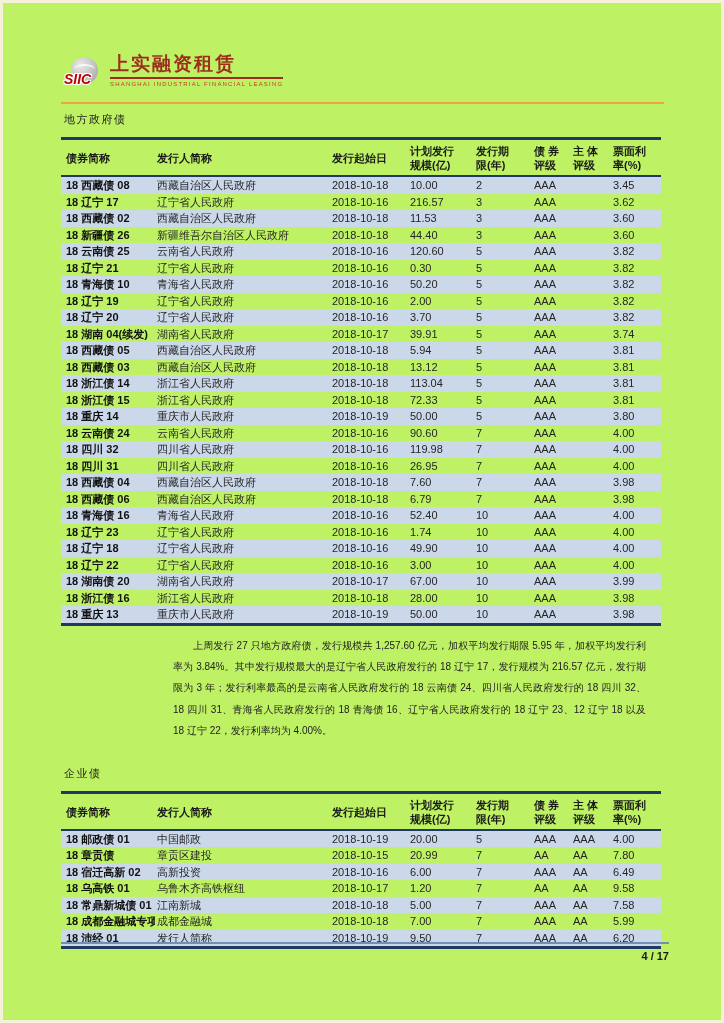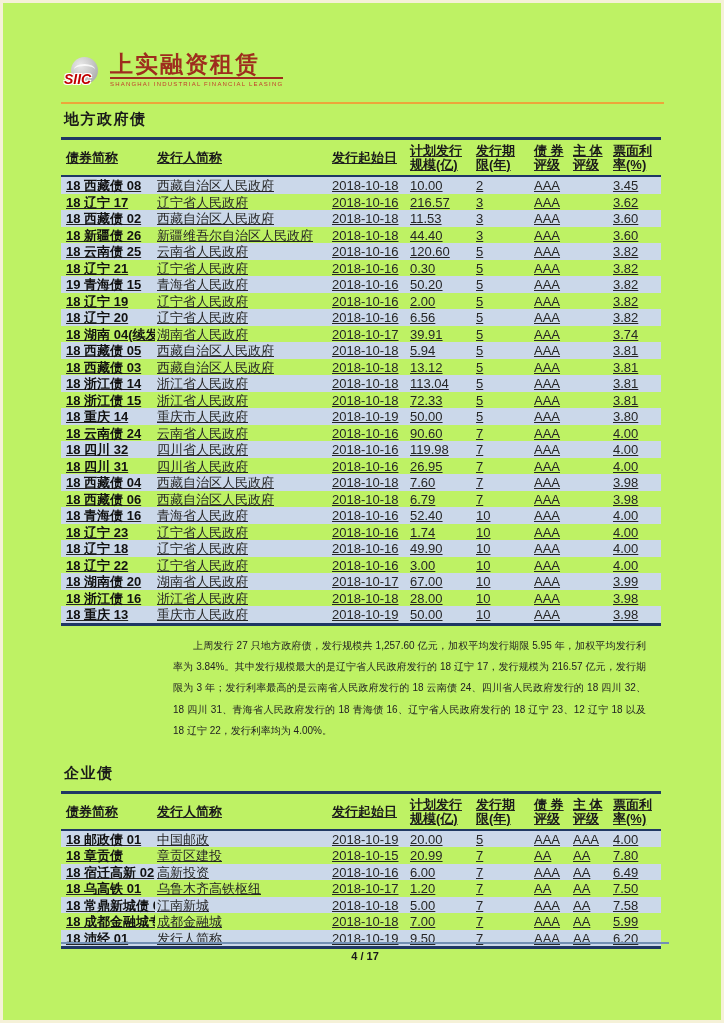--- a/index.html
+++ b/index.html
@@ -27,40 +27,40 @@
     border-radius:50%;border-top:2px solid #ffffff;opacity:.8;
   }
   .siic-mark{
     position:absolute;left:-7px;bottom:-3px;
     font-size:14px;font-weight:bold;font-style:italic;letter-spacing:0px;
     color:#c00000;
     text-shadow:1px 1px 0 #fff,-1px -1px 0 #fff,1px -1px 0 #fff,-1px 1px 0 #fff;
   }
   .logo-text{display:flex;flex-direction:column;}
   .logo-cn{
-    font-size:23px;font-weight:bold;color:#9e2d1e;letter-spacing:2px;
+    font-size:19px;font-weight:bold;color:#9e2d1e;letter-spacing:2px;
     border-bottom:2px solid #9e2d1e;padding-bottom:2px;line-height:22px;
   }
   .logo-en{
     font-size:6px;color:#c23b2a;letter-spacing:1.2px;margin-top:2px;white-space:nowrap;
   }
 
   
   .gold-rule{height:2px;background:#eca63a;margin-top:9px;}
   .section-title{
-    font-size:15px;font-weight:bold;color:#1a1a1a;
+    font-size:11px;font-weight:normal;color:#1a1a1a;
     letter-spacing:1.5px;margin:6px 0 9px 3px;line-height:18px;
   }
   .section-title.second{margin-top:22px;}
 
   
   table.bonds{
     width:600px;border-collapse:collapse;table-layout:fixed;
     border-top:3px solid #1f3864;border-bottom:3px solid #1f3864;
-    font-size:13px;color:#262626;text-decoration:underline;
+    font-size:11px;color:#262626;
   }
   table.bonds thead tr{border-bottom:2px solid #1f3864;}
   table.bonds th{
     text-align:left;font-weight:bold;color:#1a1a1a;
     padding:4px 2px 3px 2px;vertical-align:middle;
   }
   table.bonds th div{line-height:14px;}
   table.bonds td{
     padding:2px 2px 1px 2px;line-height:13.5px;vertical-align:middle;
     white-space:nowrap;overflow:hidden;
@@ -72,21 +72,21 @@
   
   .summary{
     width:473px;margin:9px 0 0 112px;
     font-size:10px;line-height:21.4px;color:#222222;
     text-align:justify;text-indent:2em;
   }
 
   
   .footer{position:absolute;top:939px;left:58px;width:608px;}
   .footer-line{height:2px;background:#7390b4;}
-  .page-num{text-align:center;font-size:11px;font-weight:bold;color:#1a1a1a;margin-top:6px;}
+  .page-num{text-align:right;font-size:11px;font-weight:bold;color:#1a1a1a;margin-top:6px;}
 </style>
 </head>
 <body>
 
 <div class="page">
 
   <div class="logo-row">
     <span class="logo-globe">
       <span class="siic-mark">SIIC</span>
     </span>
@@ -199,21 +199,21 @@
           <td class="c-name">18 辽宁 21</td>
           <td>辽宁省人民政府</td>
           <td>2018-10-16</td>
           <td>0.30</td>
           <td>5</td>
           <td>AAA</td>
           <td></td>
           <td>3.82</td>
         </tr>
         <tr>
-          <td class="c-name">19 青海债 15</td>
+          <td class="c-name">18 青海债 10</td>
           <td>青海省人民政府</td>
           <td>2018-10-16</td>
           <td>50.20</td>
           <td>5</td>
           <td>AAA</td>
           <td></td>
           <td>3.82</td>
         </tr>
         <tr>
           <td class="c-name">18 辽宁 19</td>
@@ -222,21 +222,21 @@
           <td>2.00</td>
           <td>5</td>
           <td>AAA</td>
           <td></td>
           <td>3.82</td>
         </tr>
         <tr>
           <td class="c-name">18 辽宁 20</td>
           <td>辽宁省人民政府</td>
           <td>2018-10-16</td>
-          <td>6.56</td>
+          <td>3.70</td>
           <td>5</td>
           <td>AAA</td>
           <td></td>
           <td>3.82</td>
         </tr>
         <tr>
           <td class="c-name">18 湖南 04(续发)</td>
           <td>湖南省人民政府</td>
           <td>2018-10-17</td>
           <td>39.91</td>
@@ -498,21 +498,21 @@
           <td>6.49</td>
         </tr>
         <tr>
           <td class="c-name">18 乌高铁 01</td>
           <td>乌鲁木齐高铁枢纽</td>
           <td>2018-10-17</td>
           <td>1.20</td>
           <td>7</td>
           <td>AA</td>
           <td>AA</td>
-          <td>7.50</td>
+          <td>9.58</td>
         </tr>
         <tr>
           <td class="c-name">18 常鼎新城债 01</td>
           <td>江南新城</td>
           <td>2018-10-18</td>
           <td>5.00</td>
           <td>7</td>
           <td>AAA</td>
           <td>AA</td>
           <td>7.58</td>

